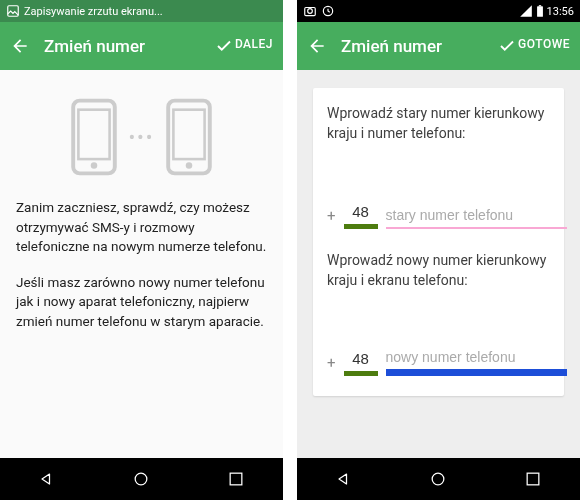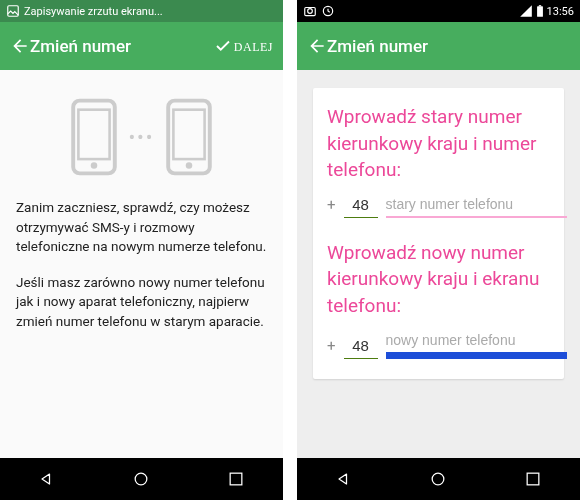--- a/index.html
+++ b/index.html
@@ -35,48 +35,49 @@
   .status-right { display: flex; align-items: center; }
   .app-bar {
     height: 48px;
     background: #47ad5e;
     color: #fff;
     display: flex;
     align-items: center;
     padding: 0 10px;
     justify-content: space-between;
   }
-  .app-bar-left { display: flex; align-items: center; }
+  .app-bar-left { display: flex; align-items: center; gap: 14px; }
   .app-bar-title { font-size: 17px; font-weight: 500; }
-  .app-bar-action { display: flex; align-items: flex-end; gap: 2px; font-size: 12px; font-weight: 500; letter-spacing: 0.5px; font-family: Liberation Serif, serif; }
+  .app-bar-action { display: flex; align-items: flex-start; gap: 2px; font-size: 12px; font-weight: 500; letter-spacing: 0.5px; }
   .content { flex: 1; padding: 18px 16px; overflow: hidden; }
   .phones { display: flex; align-items: center; justify-content: center; gap: 8px; margin: 10px 0 22px; }
   .phone-svg { width: 52px; height: 78px; }
   .dots { color: #ccc; font-size: 20px; letter-spacing: 2px; }
   .para { font-size: 13.5px; color: #222; line-height: 1.45; margin-bottom: 16px; }
   .card {
     background: #fff;
     border-radius: 2px;
     box-shadow: 0 1px 2px rgba(0,0,0,0.12);
     padding: 16px 14px 20px;
   }
-  .field-label { font-size: 19px; color: #ec4899; line-height: 1.4; margin-bottom: 10px; }
+  .field-label { font-size: 14px; color: #404040; line-height: 1.4; margin-bottom: 10px; }
   .field-row { display: flex; align-items: flex-end; gap: 8px; margin-bottom: 22px; }
   .field-row:last-child { margin-bottom: 0; }
   .plus { color: #888; font-size: 15px; padding-bottom: 4px; }
   .cc-input {
     width: 34px;
     border: none;
-    border-bottom: 1px solid #4d7c0f;
+    border-bottom: 5px solid #4d7c0f;
     font-size: 15px;
     color: #333;
     text-align: center;
     padding: 2px 0 4px;
     background: transparent;
     outline: none;
+    margin-top: 48px;
   }
   .phone-input {
     flex: 1;
     border: none;
     border-bottom: 7px solid #1d4ed8;
     font-size: 14px;
     color: #333;
     padding: 2px 0 4px;
     background: transparent;
     outline: none;
@@ -172,20 +173,26 @@
         </svg>
       <span>13:56</span>
     </div>
   </div>
   <div class="app-bar">
     <div class="app-bar-left">
       <svg width="20" height="20" viewBox="0 0 24 24" fill="#fff">
           <path d="M20 11H7.8l5.6-5.6L12 4l-8 8 8 8 1.4-1.4L7.8 13H20z"></path>
         </svg>
       <span class="app-bar-title">Zmień numer</span>
+    </div>
+    <div class="app-bar-action">
+      <svg width="18" height="18" viewBox="0 0 24 24" fill="none" stroke="#fff" stroke-width="2.5">
+          <path d="M4 12l5 5L20 6"></path>
+        </svg>
+      <span>GOTOWE</span>
     </div>
   </div>
   <div class="content">
     <div class="card">
       <div class="field-label">Wprowadź stary numer kierunkowy kraju i numer telefonu:</div>
       <div class="field-row">
         <span class="plus">+</span>
         <input class="cc-input" value="48" style="">
         <input class="phone-input focused" placeholder="stary numer telefonu" style="">
       </div>

